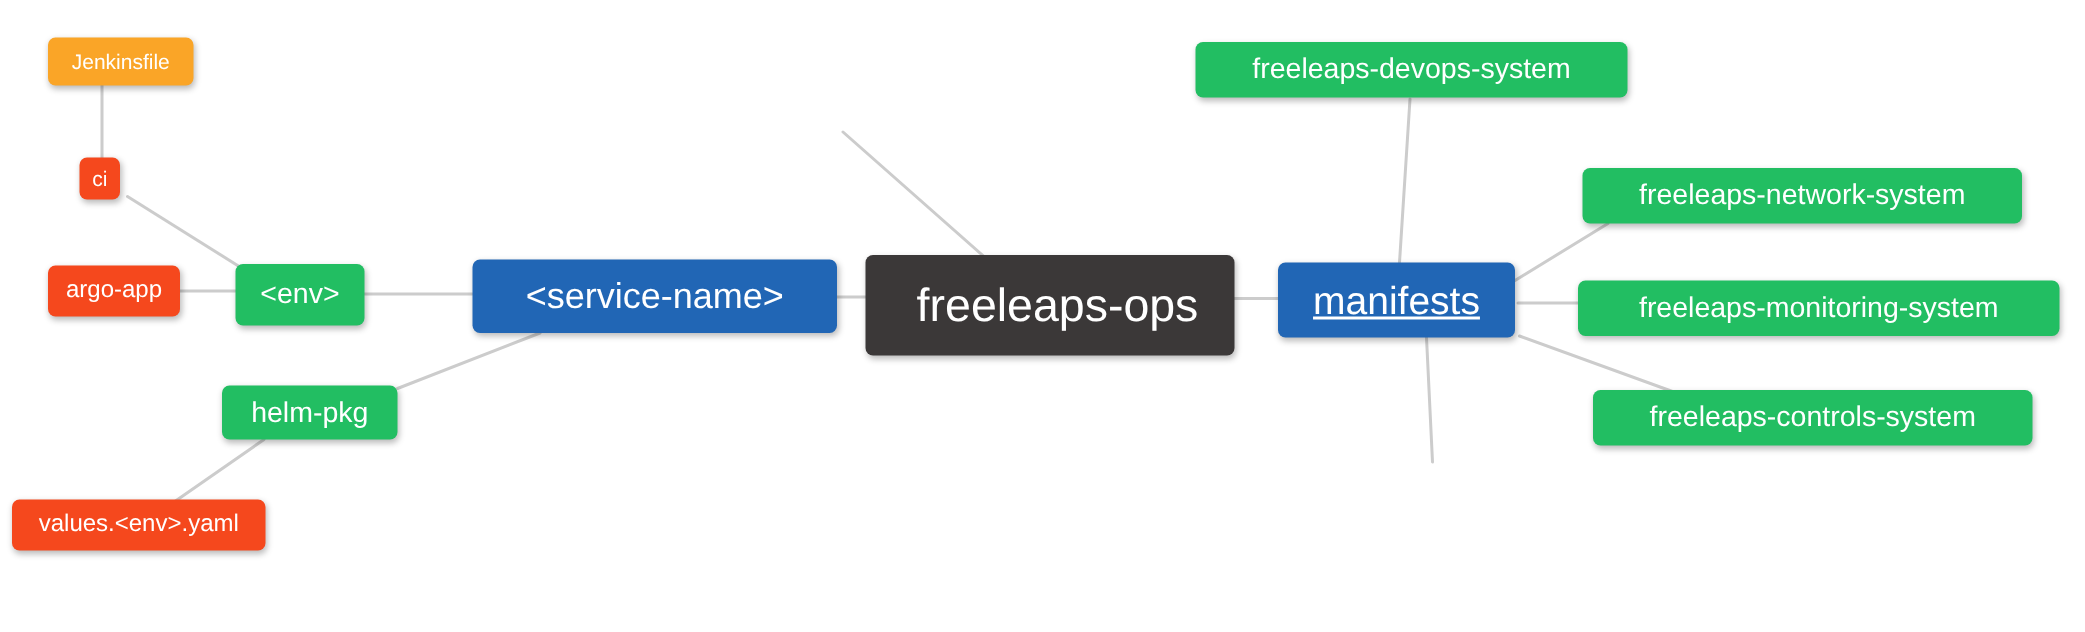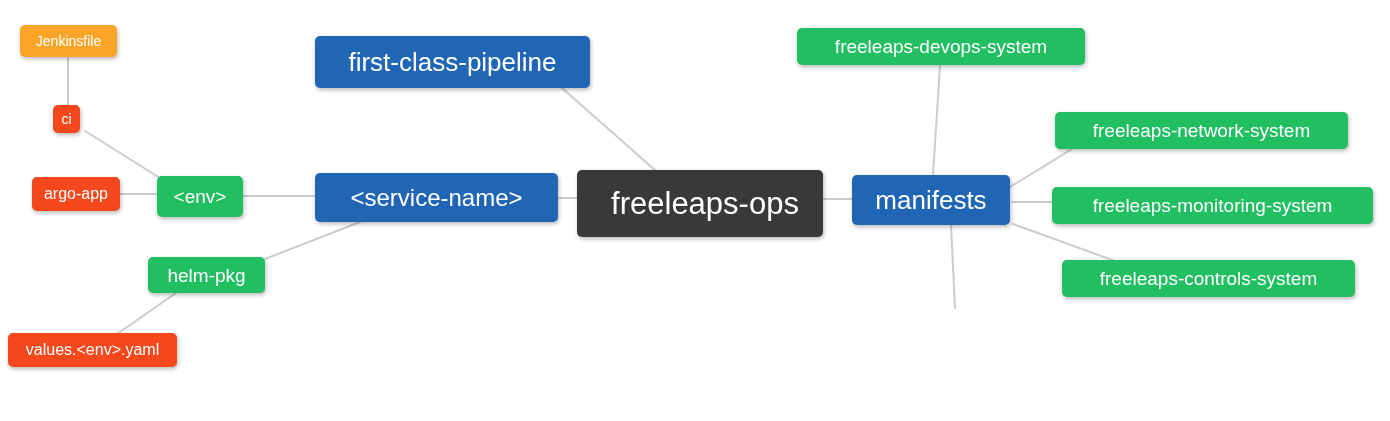--- a/index.html
+++ b/index.html
@@ -30,35 +30,35 @@
     color: #ffffff;
     white-space: nowrap;
     border-radius: 5px;
     box-shadow: 1px 2px 4px rgba(0,0,0,0.28);
     cursor: default;
     box-sizing: border-box;
     line-height: 1;
   }
   .blue   { background: #2166B5; }
   .green  { background: #22BE62; }
-  .orange { background: #FAA527; }
+  .orange { background: #FAA527; margin-left: 12px; }
   .red    { background: #F5481D; }
   .dark   { background: #3B3838; }
 
   
   .n-jenkinsfile   { left: 20px;   top: 25px;  width: 97px;  height: 32px; font-size: 14px; }
   .n-ci            { left: 53px;   top: 105px; width: 27px;  height: 28px; font-size: 14px; }
   .n-argo-app      { left: 32px;   top: 177px; width: 88px;  height: 34px; font-size: 16px; }
   .n-env           { left: 157px;  top: 176px; width: 86px;  height: 41px; font-size: 19px; }
   .n-helm-pkg      { left: 148px;  top: 257px; width: 117px; height: 36px; font-size: 19px; }
   .n-values        { left: 8px;    top: 333px; width: 169px; height: 34px; font-size: 16px; }
   .n-fcp           { left: 315px;  top: 36px;  width: 275px; height: 52px; font-size: 26px; }
   .n-service       { left: 315px;  top: 173px; width: 243px; height: 49px; font-size: 24px; }
   .n-root          { left: 577px;  top: 170px; width: 246px; height: 67px; font-size: 31px; padding-left: 10px; }
-  .n-manifests     { left: 852px;  top: 175px; width: 158px; height: 50px; font-size: 26px; }
+  .n-manifests     { left: 852px;  top: 175px; width: 158px; height: 50px; font-size: 26px; text-decoration: underline; }
   .n-devops        { left: 797px;  top: 28px;  width: 288px; height: 37px; font-size: 19px; text-align: center; }
   .n-network       { left: 1055px; top: 112px; width: 293px; height: 37px; font-size: 19px; }
   .n-monitoring    { left: 1052px; top: 187px; width: 321px; height: 37px; font-size: 19px; }
   .n-controls      { left: 1062px; top: 260px; width: 293px; height: 37px; font-size: 19px; }
   .n-storage       { left: 813px;  top: 308px; width: 292px; height: 37px; font-size: 19px; }
 </style>
 </head>
 <body>
 
 <div class="stage">
@@ -81,21 +81,20 @@
       <line x1="951" y1="225" x2="955" y2="308"></line>
     </g>
   </svg>
 
   <div class="node orange n-jenkinsfile">Jenkinsfile</div>
   <div class="node red    n-ci">ci</div>
   <div class="node red    n-argo-app">argo-app</div>
   <div class="node green  n-env">&lt;env&gt;</div>
   <div class="node green  n-helm-pkg">helm-pkg</div>
   <div class="node red    n-values">values.&lt;env&gt;.yaml</div>
-  <div class="node blue   n-fcp">first-class-pipeline</div>
   <div class="node blue   n-service">&lt;service-name&gt;</div>
   <div class="node dark   n-root">freeleaps-ops</div>
   <div class="node blue   n-manifests">manifests</div>
   <div class="node green  n-devops">freeleaps-devops-system</div>
   <div class="node green  n-network">freeleaps-network-system</div>
   <div class="node green  n-monitoring">freeleaps-monitoring-system</div>
   <div class="node green  n-controls">freeleaps-controls-system</div>
 
 </div>
 

